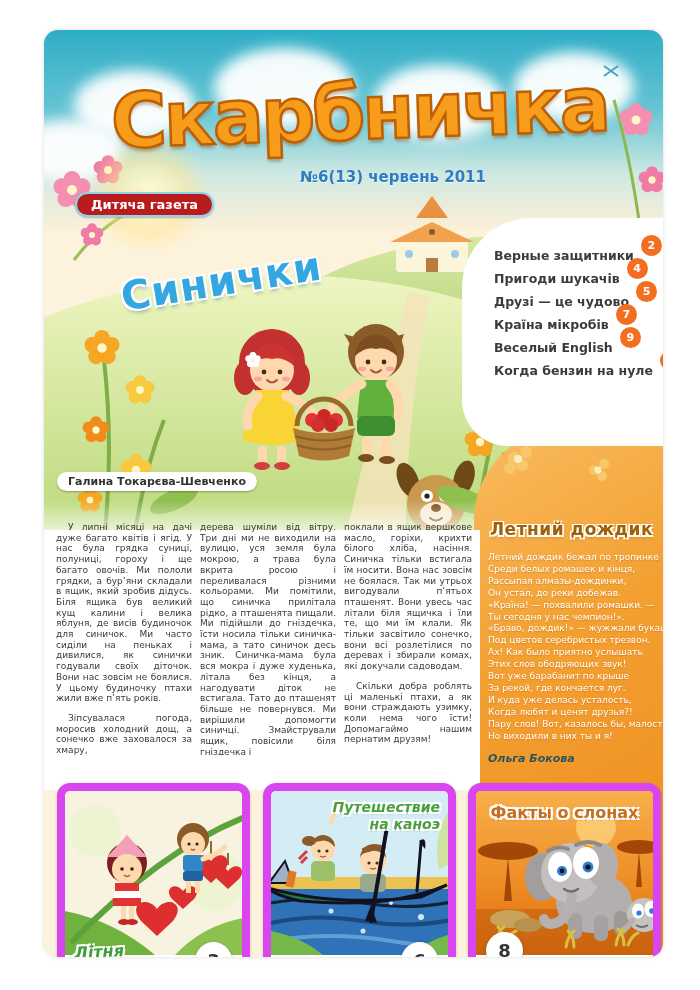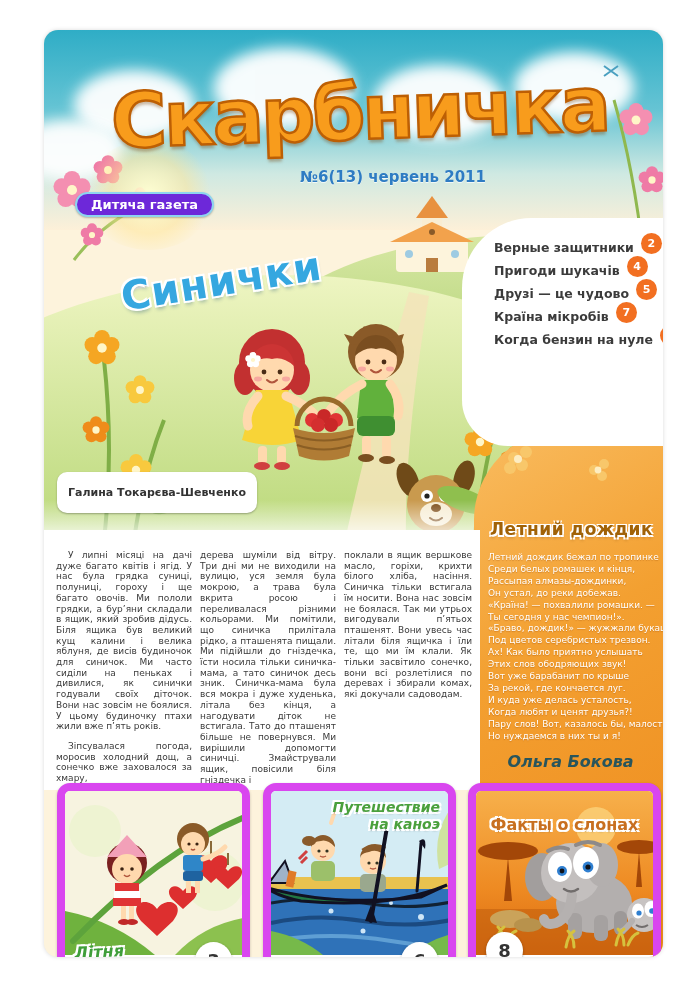--- a/index.html
+++ b/index.html
@@ -19,73 +19,73 @@
        background:linear-gradient(180deg,rgba(255,255,255,0),#ffffff 90%);}
   .sun-glow{position:absolute;left:40px;top:110px;width:130px;height:110px;border-radius:50%;
        background:radial-gradient(circle,rgba(255,255,210,.95) 0%,rgba(255,230,150,.5) 45%,rgba(255,230,150,0) 72%);}
 
   .masthead{position:absolute;left:28px;top:38px;width:575px;margin:0;text-align:center;
        font-size:76px;font-weight:800;letter-spacing:-3px;color:#f89c1c;
        -webkit-text-stroke:2.5px #bd5f04;transform:rotate(-2deg);
        text-shadow:0 4px 3px rgba(120,60,0,.35);}
   .issue{position:absolute;left:256px;top:138px;font-size:15px;font-weight:bold;color:#2e7cc3;
        text-shadow:0 1px 0 rgba(255,255,255,.7);}
-  .tagline{position:absolute;left:31px;top:162px;padding:3px 14px;background:#6d28d9;
+  .tagline{position:absolute;left:31px;top:162px;padding:3px 14px;background:#b91c1c;
        border:2px solid #8ed4ef;border-radius:14px;color:#ffffff;font-size:13px;font-weight:bold;
        box-shadow:0 1px 2px rgba(0,0,0,.25);}
 
   .story-title{position:absolute;left:76px;top:228px;font-size:40px;font-weight:800;color:#35a7e0;
        transform:rotate(-9deg);letter-spacing:1px;
        text-shadow:-2px -2px 0 #fff,2px -2px 0 #fff,-2px 2px 0 #fff,2px 2px 0 #fff,0 4px 4px rgba(0,60,110,.3);}
 
-  .author-pill{position:absolute;left:13px;top:442px;padding:14px 11px;background:#ffffff;
+  .author-pill{position:absolute;left:13px;top:442px;padding:3px 11px;background:#ffffff;
        border-radius:10px;font-size:11px;font-weight:bold;color:#333;
        box-shadow:0 1px 2px rgba(0,0,0,.3);}
 
   
   .toc-panel{position:absolute;left:418px;top:188px;width:201px;height:228px;background:#ffffff;
        border-radius:70px 0 0 46px;padding:22px 6px 0 32px;}
-  .toc-row{display:flex;align-items:flex-start;height:23px;cursor:pointer;}
+  .toc-row{display:flex;align-items:flex-end;height:23px;cursor:pointer;}
   .toc-label{font-size:12.5px;font-weight:bold;color:#3b3b3b;white-space:nowrap;}
   .toc-num{margin-left:7px;min-width:21px;height:21px;border-radius:50%;background:#f26f21;
        color:#ffffff;font-size:11px;font-weight:bold;display:flex;align-items:center;
        justify-content:center;transform:translateY(-7px);}
 
   
   .orange-panel{position:absolute;left:430px;top:400px;width:189px;height:527px;
        background:linear-gradient(150deg,#f9bc60 0%,#f3a031 40%,#ee8a1c 100%);
        border-top-left-radius:90px;}
   .poem-title{position:absolute;left:446px;top:489px;font-size:17px;font-weight:800;color:#a16207;
        letter-spacing:.5px;
        text-shadow:-1.5px -1.5px 0 #fff,1.5px -1.5px 0 #fff,-1.5px 1.5px 0 #fff,1.5px 1.5px 0 #fff,0 3px 3px rgba(100,50,0,.3);}
   .poem-lines{position:absolute;left:444px;top:522px;width:175px;}
   .poem-line{font-size:9px;line-height:11.9px;color:#ffffff;white-space:nowrap;
        text-shadow:0 1px 1px rgba(150,70,0,.35);}
-  .poem-author{position:absolute;left:444px;top:722px;width:165px;text-align:center;
-       font-size:16px;font-weight:bold;font-style:italic;color:#28555c;}
+  .poem-author{position:absolute;left:444px;top:722px;width:165px;text-align:left;
+       font-size:11px;font-weight:bold;font-style:italic;color:#28555c;}
 
   
   .body-bg{position:absolute;left:0;top:500px;width:436px;height:260px;background:#ffffff;}
-  .bodycols{position:absolute;left:12px;top:520px;width:420px;height:233px;display:flex;gap:8px;overflow:hidden;}
+  .bodycols{position:absolute;left:12px;top:492px;width:420px;height:233px;display:flex;gap:8px;overflow:hidden;}
   .col{width:136px;font-size:9px;line-height:10.7px;color:#3a3a3a;text-align:justify;}
   .col p{margin:0;}
   .col p.indent{text-indent:12px;}
   .col p + p{margin-top:9px;}
 
   
   .card{position:absolute;top:753px;width:193px;height:214px;border:8px solid #d946ef;
        border-radius:13px;overflow:hidden;background:#ffffff;cursor:pointer;
        box-shadow:0 1px 3px rgba(0,0,0,.2);}
   .card1{left:13px;} .card2{left:219px;} .card3{left:424px;}
   .card svg{position:absolute;left:0;top:0;}
   .card-label{position:absolute;font-weight:800;font-style:italic;
        text-shadow:-2px -2px 0 #fff,2px -2px 0 #fff,-2px 2px 0 #fff,2px 2px 0 #fff,0 2px 2px rgba(0,0,0,.25);}
   .label1{left:10px;bottom:10px;width:95px;font-size:16px;line-height:19px;color:#3f9e3a;transform:rotate(-3deg);}
   .label2{right:8px;top:8px;width:115px;font-size:14px;line-height:17px;color:#4aa03c;text-align:right;}
-  .label3{left:0;top:24px;width:100%;font-size:16px;text-align:center;color:#c86f1f;font-style:normal;}
+  .label3{left:0;top:12px;width:100%;font-size:16px;text-align:center;color:#c86f1f;font-style:normal;}
   .pg-circle{position:absolute;width:37px;height:37px;border-radius:50%;background:#ffffff;
        color:#333;font-size:18px;font-weight:bold;display:flex;align-items:center;justify-content:center;
        box-shadow:0 1px 3px rgba(0,0,0,.3);}
   .pc-br{right:10px;bottom:10px;} .pc-bl{left:10px;bottom:20px;}
   .zigzag{position:absolute;left:0;bottom:0;width:100%;height:13px;
        background:
         repeating-linear-gradient(115deg,transparent 0 8px,rgba(255,225,170,.85) 8px 10px,transparent 10px 17px),
         repeating-linear-gradient(65deg,transparent 0 8px,rgba(255,225,170,.85) 8px 10px,transparent 10px 17px),
         #bc5606;}
 </style>
@@ -275,57 +275,62 @@
       </div>
       <div class="toc-row">
         <span class="toc-label">Друзі — це чудово</span>
         <span class="toc-num">5</span>
       </div>
       <div class="toc-row">
         <span class="toc-label">Країна мікробів</span>
         <span class="toc-num">7</span>
       </div>
       <div class="toc-row">
+        <span class="toc-label">Веселый English</span>
+        <span class="toc-num">9</span>
+      </div>
+      <div class="toc-row">
         <span class="toc-label">Когда бензин на нуле</span>
         <span class="toc-num">10</span>
       </div>
     </div>
 
     <div class="body-bg"></div>
     <div class="bodycols">
       <div class="col">
         <p class="indent">У липні місяці на дачі дуже багато квітів і ягід. У нас була грядка суниці, полуниці, гороху і ще багато овочів. Ми пололи грядки, а бур’яни складали в ящик, який зробив дідусь. Біля ящика був великий кущ калини і велика яблуня, де висів будиночок для синичок. Ми часто сиділи на пеньках і дивилися, як синички годували своїх діточок. Вони нас зовсім не боялися. У цьому будиночку птахи жили вже п’ять років.</p>
         <p class="indent">Зіпсувалася погода, моросив холодний дощ, а сонечко вже заховалося за хмару,</p>
       </div>
       <div class="col">
         <p>дерева шуміли від вітру. Три дні ми не виходили на вулицю, уся земля була мокрою, а трава була вкрита росою і переливалася різними кольорами. Ми помітили, що синичка прилітала рідко, а пташенята пищали. Ми підійшли до гніздечка, їсти носила тільки синичка-мама, а тато синичок десь зник. Синичка-мама була вся мокра і дуже худенька, літала без кінця, а нагодувати діток не встигала. Тато до пташенят більше не повернувся. Ми вирішили допомогти синичці. Змайстрували ящик, повісили біля гніздечка і</p>
       </div>
       <div class="col" style="width:128px;">
         <p>поклали в ящик вершкове масло, горіхи, крихти білого хліба, насіння. Синичка тільки встигала їм носити. Вона нас зовсім не боялася. Так ми утрьох вигодували п’ятьох пташенят. Вони увесь час літали біля ящичка і їли те, що ми їм клали. Як тільки засвітило сонечко, вони всі розлетілися по деревах і збирали комах, які докучали садоводам.</p>
+        <p class="indent">Скільки добра роблять ці маленькі птахи, а як вони страждають узимку, коли нема чого їсти! Допомагаймо нашим пернатим друзям!</p>
       </div>
     </div>
 
     <div class="poem-title">Летний дождик</div>
     <div class="poem-lines">
       <div class="poem-line">Летний дождик бежал по тропинке</div>
       <div class="poem-line">Среди белых ромашек и кінця,</div>
       <div class="poem-line">Рассыпая алмазы-дождинки,</div>
       <div class="poem-line">Он устал, до реки добежав.</div>
       <div class="poem-line">«Країна! — похвалили ромашки. —</div>
       <div class="poem-line">Ты сегодня у нас чемпион!».</div>
       <div class="poem-line">«Браво, дождик!» — жужжали букашки</div>
       <div class="poem-line">Под цветов серебристых трезвон.</div>
       <div class="poem-line">Ах! Как было приятно услышать</div>
       <div class="poem-line">Этих слов ободряющих звук!</div>
       <div class="poem-line">Вот уже барабанит по крыше</div>
       <div class="poem-line">За рекой, где кончается луг.</div>
       <div class="poem-line">И куда уже делась усталость,</div>
       <div class="poem-line">Когда любят и ценят друзья?!</div>
       <div class="poem-line">Пару слов! Вот, казалось бы, малость!</div>
-      <div class="poem-line">Но нуждаемся в них ты и я!</div>
+      <div class="poem-line">Но виходили в них ты и я!</div>
     </div>
     <div class="poem-author">Ольга Бокова</div>
 
     <div class="card card1">
       <svg width="185" height="164" viewBox="0 0 185 164">
         <rect width="185" height="164" fill="#f7f3e0"></rect>
         <circle cx="30" cy="40" r="26" fill="#eef3d2"></circle>
           <circle cx="150" cy="90" r="30" fill="#eef3d2"></circle>
         <path d="M0 164 L0 120 Q50 130 90 164 Z" fill="#6fb23e"></path>
         <path d="M185 164 L185 126 Q140 132 110 164 Z" fill="#8cc14f"></path>

